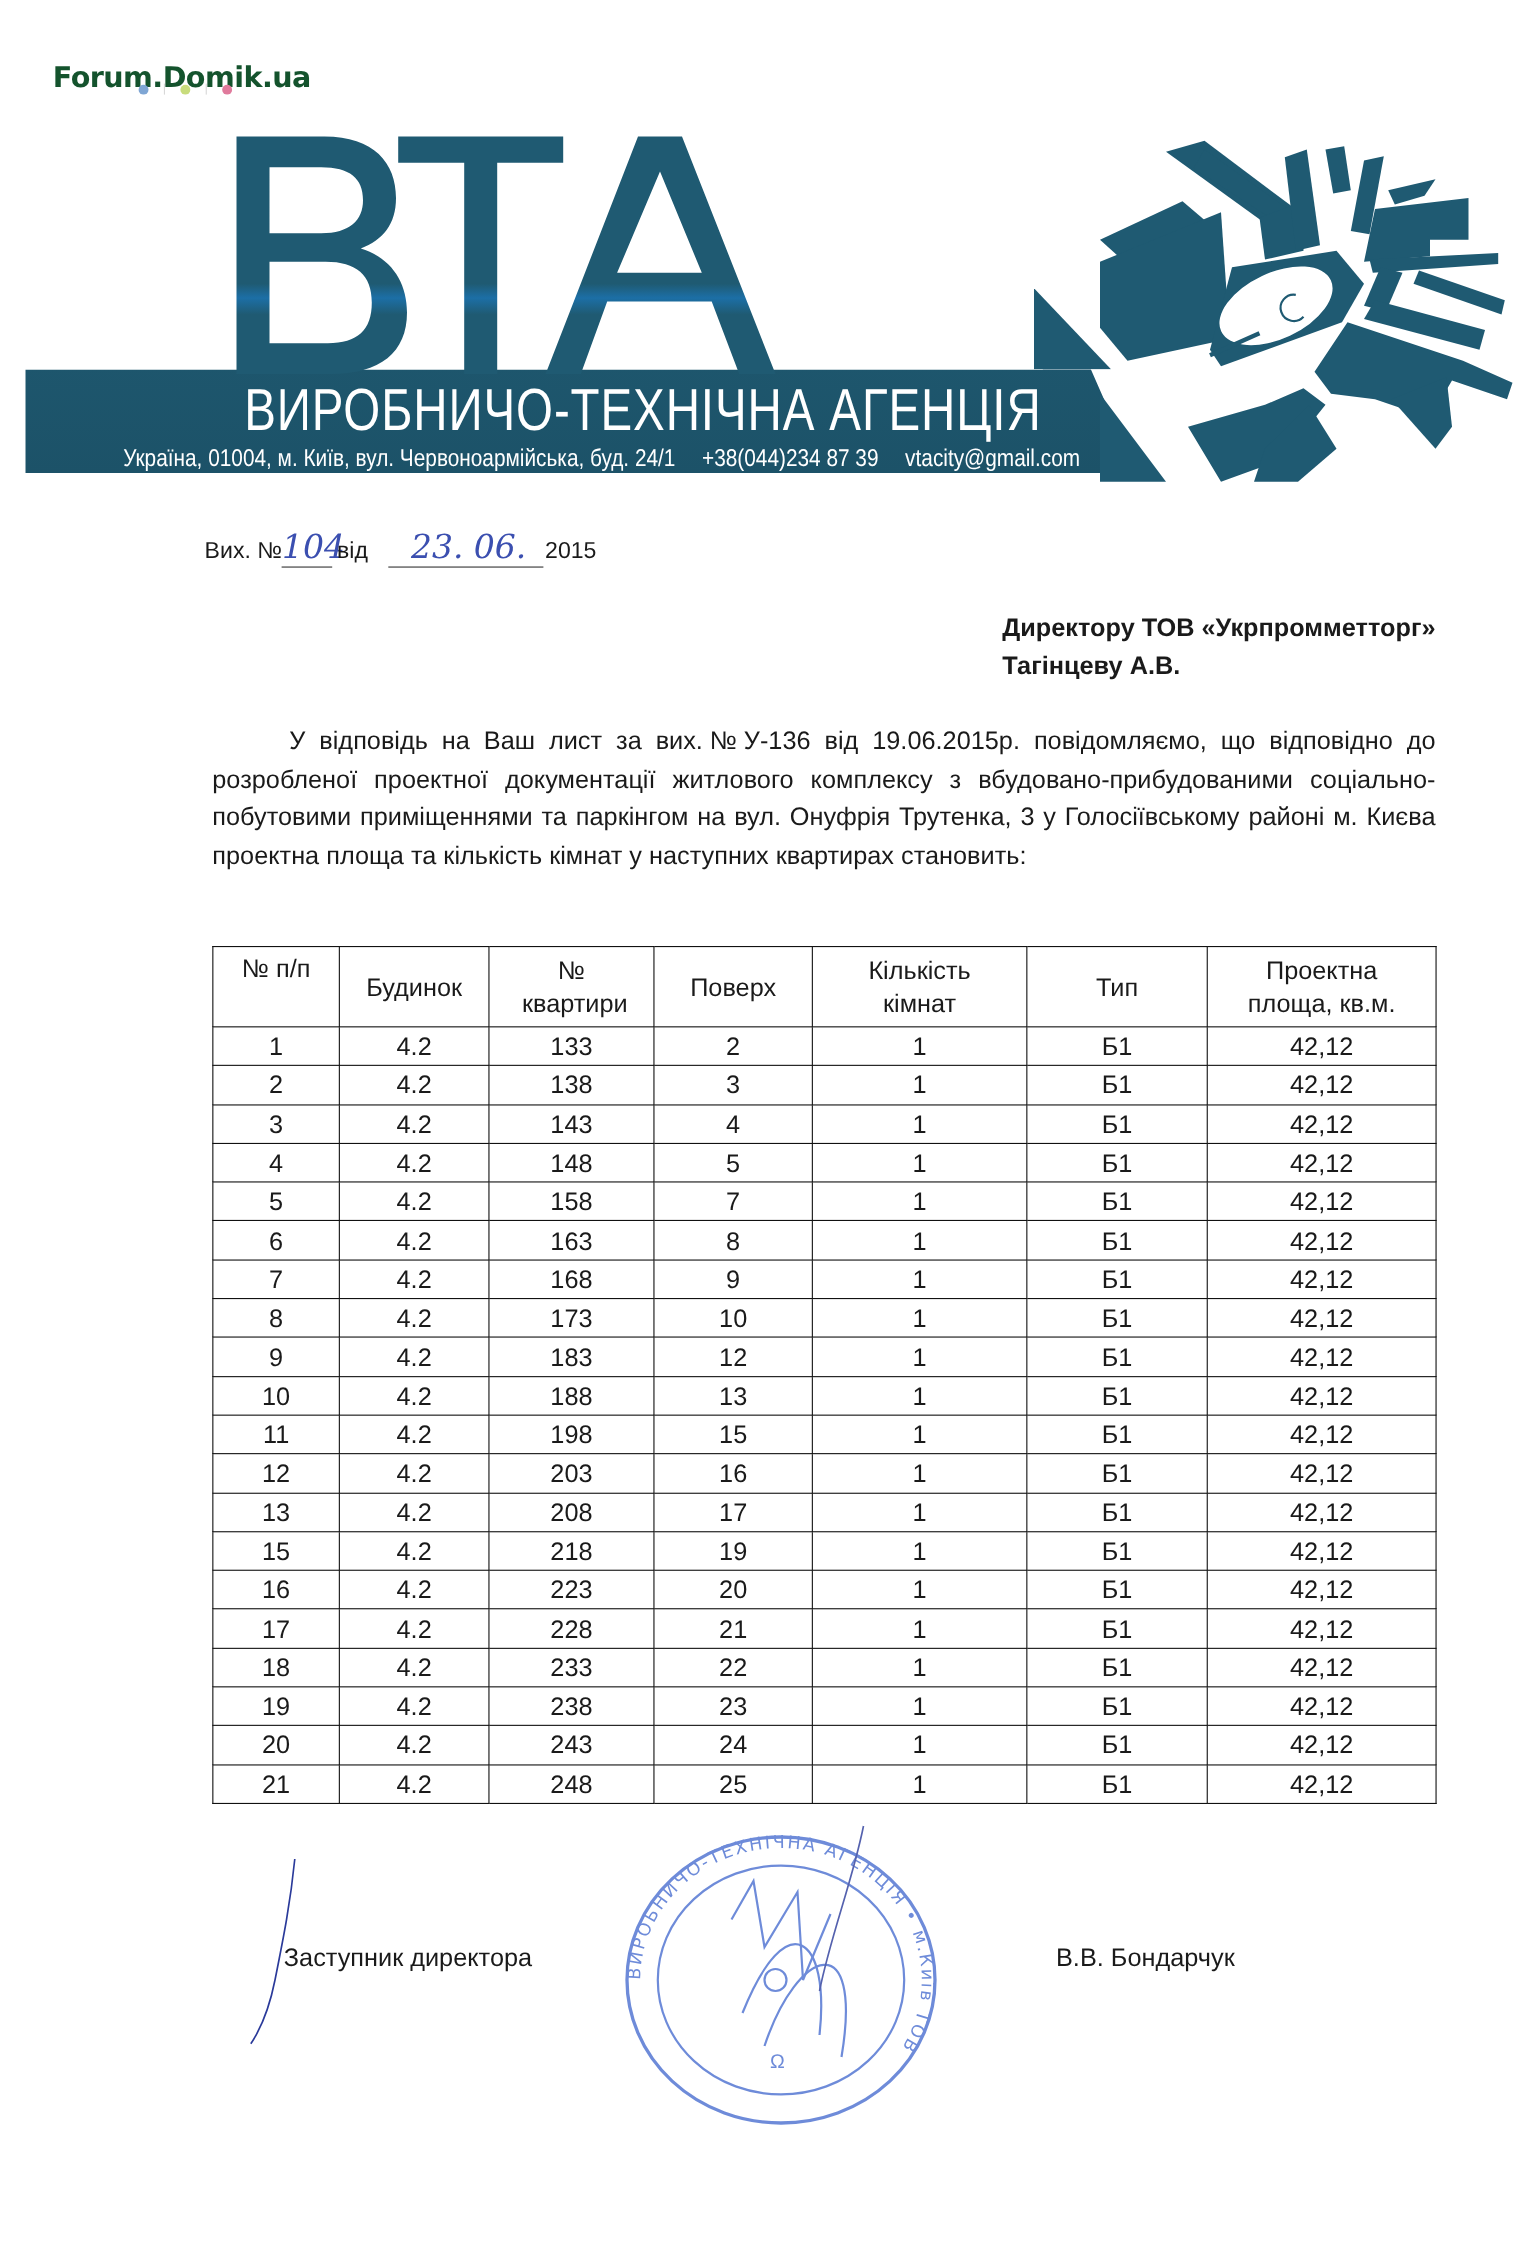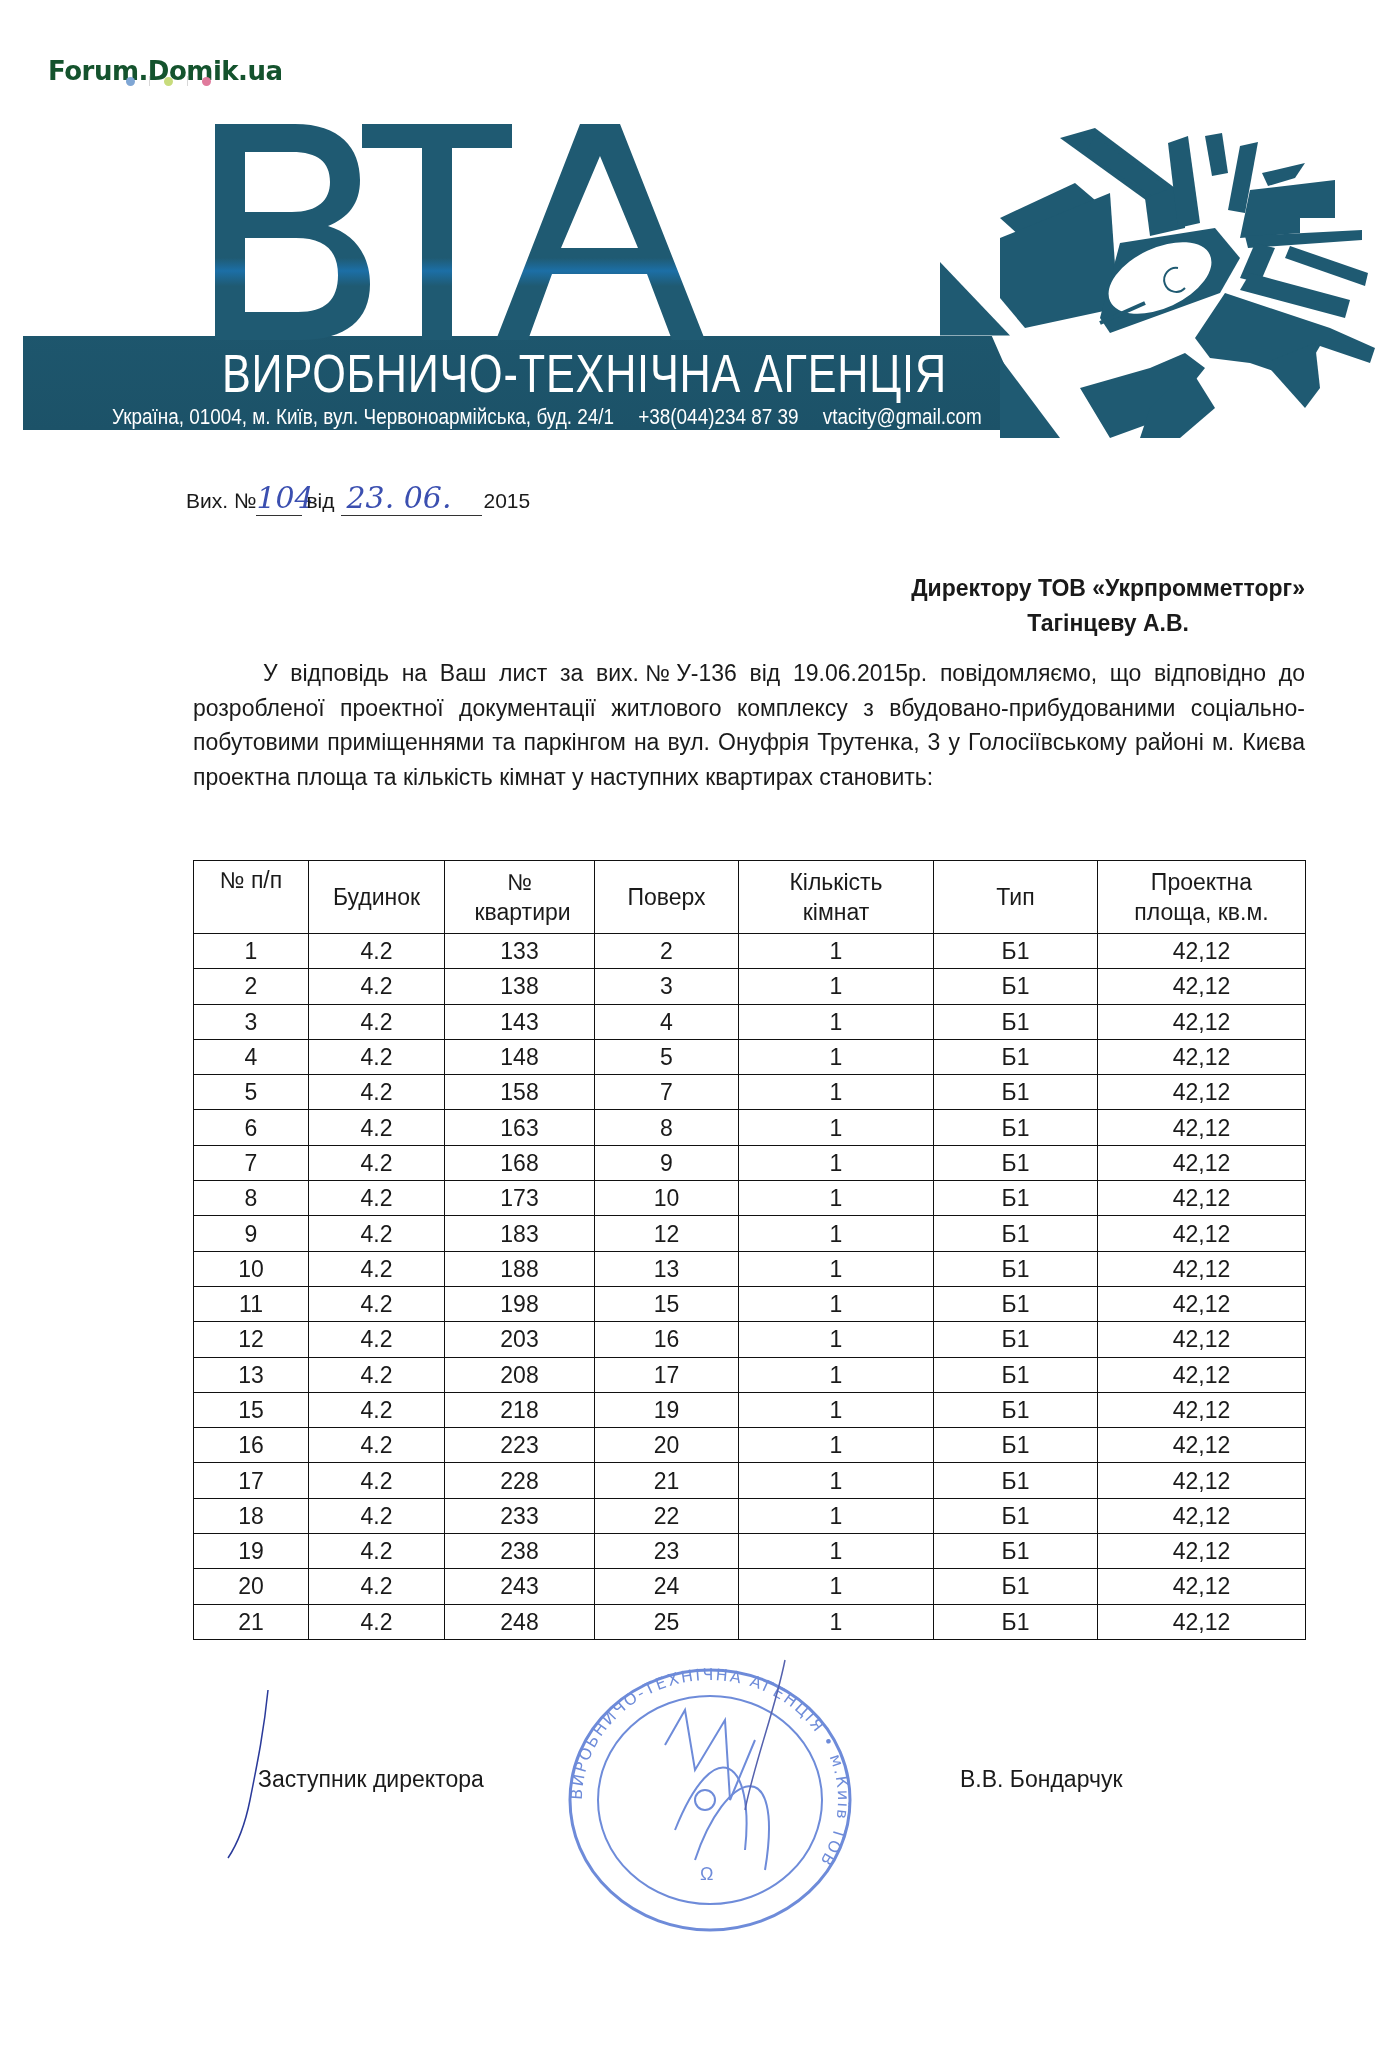--- a/index.html
+++ b/index.html
@@ -18,24 +18,24 @@
         transform: scaleX(0.80); transform-origin: left top; white-space: nowrap; }
   .logo-addr { left: 112px; top: 404px; font-size: 22px; color: #ffffff; white-space: nowrap;
         transform: scaleX(0.86); transform-origin: left top; }
   .logo-addr span { margin-right: 22px; }
   .emblem { left: 1000px; top: 118px; width: 388px; height: 330px; }
 
   
   .ref { left: 186px; top: 480px; font-size: 21px; white-space: nowrap; display: flex; align-items: baseline; }
   .hand { font-family: "DejaVu Serif", serif; font-style: italic; color: #3b4fb0; font-size: 30px; }
   .ref .num { display: inline-block; width: 46px; border-bottom: 1px solid #333; text-align: center; margin-right: 4px; font-style: italic; }
-  .ref .date { display: inline-block; width: 135px; border-bottom: 1px solid #333; text-align: left; padding-left: 6px; margin: 0 2px 0 6px; }
-
-  
-  .addr { right: 83px; top: 571px; text-align: center; font-weight: bold; font-size: 23px; line-height: 35px; }
+  .ref .date { display: inline-block; width: 135px; border-bottom: 1px solid #333; text-align: center; padding-left: 6px; margin: 0 2px 0 18px; }
+
+  
+  .addr { right: 83px; top: 553px; text-align: left; font-weight: bold; font-size: 23px; line-height: 35px; }
 
   
   .para { left: 193px; top: 656px; width: 1112px; font-size: 23px; line-height: 34.5px; text-align: justify; }
   .para .indent { display: inline-block; width: 70px; }
 
   
   table.flats { position: absolute; left: 193px; top: 860px; width: 1112px; border-collapse: collapse;
         font-size: 23px; table-layout: fixed; }
   table.flats th, table.flats td { border: 1.5px solid #111; text-align: center; padding: 0; font-weight: normal; }
   table.flats th { height: 68px; line-height: 30px; vertical-align: middle; }

